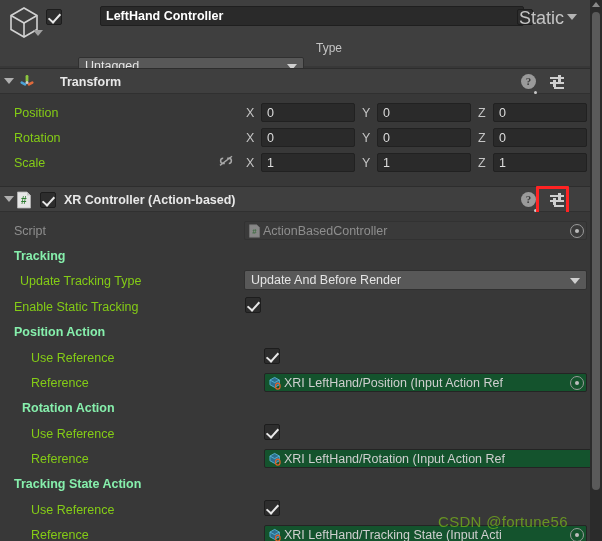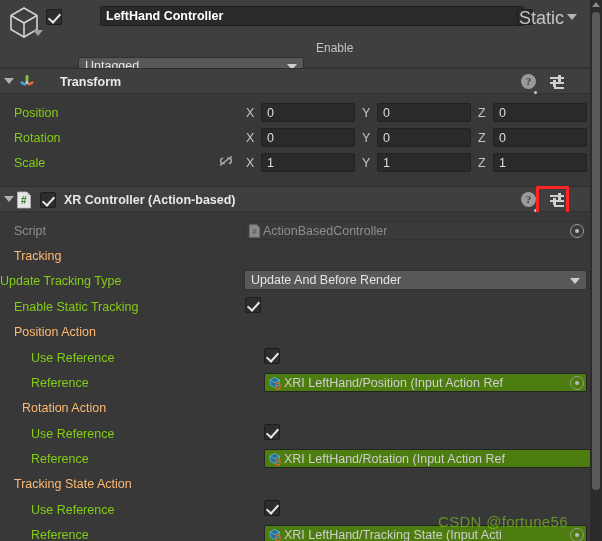--- a/index.html
+++ b/index.html
@@ -76,36 +76,36 @@
              background: #c8c8c8; margin-bottom: 2px; }
 
   
   .sliders { position: absolute; left: 2px; top: 2px; width: 14px; height: 12px; }
   .sliders .bar { position: absolute; height: 1.5px; background: #cfcfcf; left: 0; width: 14px; }
   .sliders .knob { position: absolute; width: 2.5px; height: 7px; background: #cfcfcf; }
   .slider-hl { position: absolute; border: 3px solid #ff2323; border-radius: 1px; }
 
   
   .row-label { position: absolute; color: #84cc16; font-size: 12.5px; }
-  .row-label.bold { font-weight: normal; color: #fdba74; }
+  .row-label.bold { font-weight: bold; color: #86efac; }
   .axis { position: absolute; color: #c4c4c4; font-size: 12.5px; }
   .num-field { position: absolute; height: 19px; background: #2a2a2a;
                border: 1px solid #212121; border-radius: 2px; color: #dcdcdc;
                font-size: 12.5px; display: flex; align-items: center; padding-left: 5px; }
 
   
   .cbox { width: 16px; height: 16px; background: #2d2d2d; border: 1px solid #1d1d1d;
           border-radius: 2px; position: relative; display: inline-block; }
   .cbox.checked::after { content: ""; position: absolute; left: 4px; top: 1px;
                          width: 5px; height: 10px; border: solid #e9e9e9;
                          border-width: 0 2px 2px 0; transform: rotate(42deg); }
   .cbox.abs { position: absolute; }
 
   
-  .obj-field { position: absolute; height: 19px; background: #4d7c0f;
+  .obj-field { position: absolute; height: 19px; background: #14532d;
                border: 1px solid #242424; border-radius: 2px;
                display: flex; align-items: center; padding-left: 3px;
                font-size: 12.5px; overflow: hidden; white-space: nowrap; }
   .obj-field .txt { color: #cfcfcf; margin-left: 2px; }
   .obj-field.dim .txt { color: #8e8e8e; }
   .obj-picker { position: absolute; right: 2px; top: 50%; margin-top: -7px;
                 width: 14px; height: 14px; border-radius: 50%;
                 border: 1px solid #9a9a9a; }
   .obj-picker::after { content: ""; position: absolute; left: 4px; top: 4px;
                        width: 4px; height: 4px; border-radius: 50%; background: #bdbdbd; }
@@ -137,21 +137,21 @@
     <span class="cbox static-box"></span>
     <span class="static-label">Static</span>
     <div class="static-caret"></div>
 
     <span class="tag-label">Tag</span>
     <div class="dropdown tag-dd">
       <span>Untagged</span>
       <span class="caret"></span>
     </div>
 
-    <span class="layer-label">Enable</span>
+    <span class="layer-label">Type</span>
     <div class="dropdown layer-dd">
       <span>Default</span>
       <span class="caret"></span>
     </div>
   </div>
 
   <div class="comp-header" style="top:68px">
     <div class="foldout"></div>
 
     <svg style="position:absolute;left:18px;top:4px;width:18px;height:18px" viewBox="0 0 18 18">
@@ -263,21 +263,21 @@
       <svg style="width:13px;height:14px;flex:none" viewBox="0 0 16 18">
         <path d="M1.5 1 H11 L14.5 4.5 V17 H1.5 Z" fill="#888888" stroke="#777" stroke-width=".8"></path>
         <text x="7.8" y="13" font-size="10" font-weight="bold" fill="#3f6d41" text-anchor="middle" font-family="Liberation Sans, sans-serif">#</text>
       </svg>
       <span class="txt">ActionBasedController</span>
       <span class="obj-picker"></span>
     </div>
 
     <span class="row-label bold" style="left:14px;top:37px">Tracking</span>
 
-    <span class="row-label" style="left:0;top:62px">Update Tracking Type</span>
+    <span class="row-label" style="left:20px;top:62px">Update Tracking Type</span>
     <div class="dropdown" style="position:absolute;left:244px;top:58px;width:343px;height:20px">
       <span>Update And Before Render</span>
       <span class="caret"></span>
     </div>
 
     <span class="row-label" style="left:14px;top:88px">Enable Static Tracking</span>
     <span class="cbox checked abs" style="left:245px;top:85px"></span>
 
     <span class="row-label bold" style="left:14px;top:113px">Position Action</span>
     <span class="row-label" style="left:31px;top:139px">Use Reference</span>

